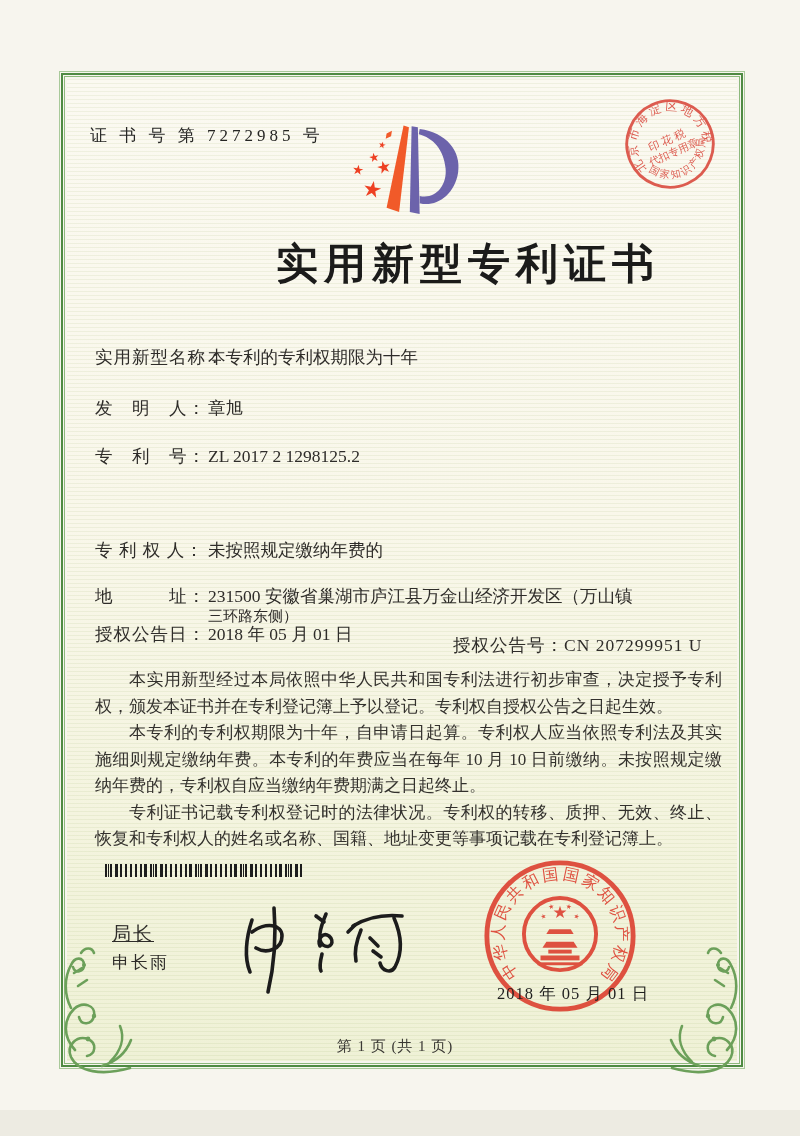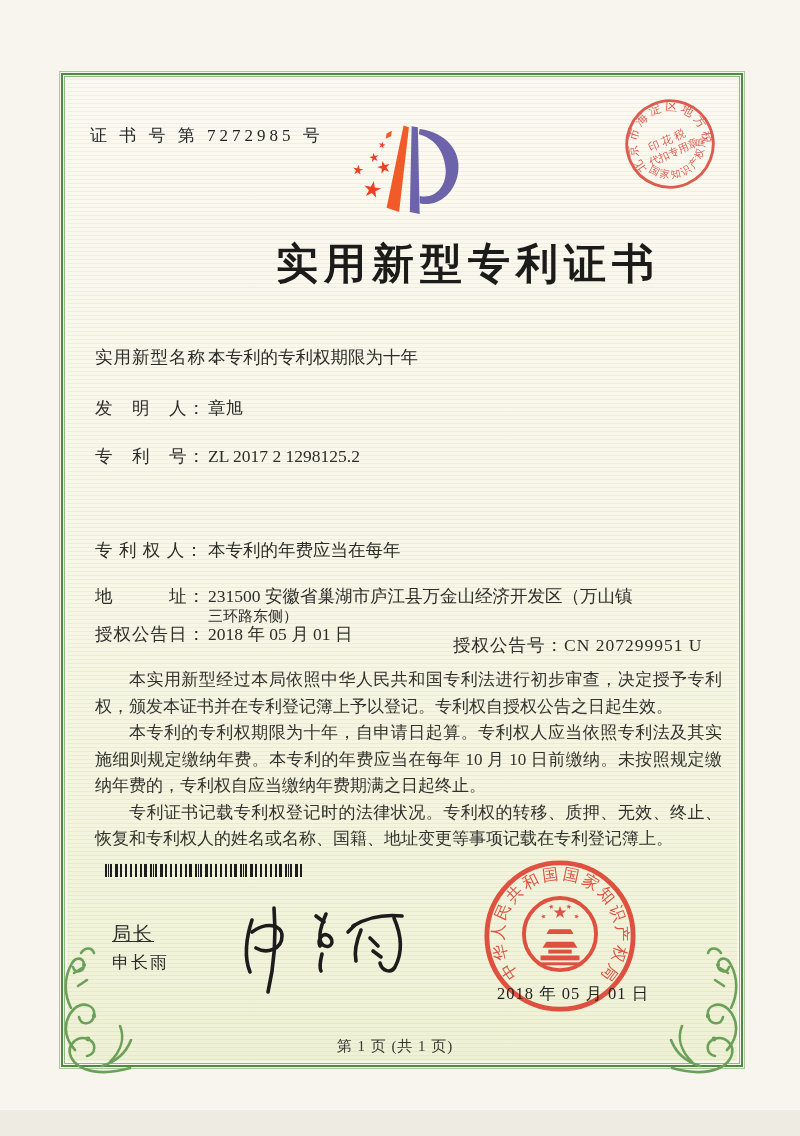--- a/index.html
+++ b/index.html
@@ -146,21 +146,21 @@
   <div class="row" style="top:345px">
     <span class="lbl">实用新型名称：</span><span class="val">本专利的专利权期限为十年</span>
   </div>
   <div class="row" style="top:396px">
     <span class="lbl">发　明　人：</span><span class="val">章旭</span>
   </div>
   <div class="row" style="top:444px">
     <span class="lbl">专　利　号：</span><span class="val">ZL 2017 2 1298125.2</span>
   </div>
   <div class="row" style="top:538px">
-    <span class="lbl">专 利 权 人：</span><span class="val">本专利的年费应当在每年</span>
+    <span class="lbl">专 利 权 人：</span><span class="val">未按照规定缴纳年费的</span>
   </div>
   <div class="row" style="top:584px">
     <span class="lbl">地　　　址：</span><span class="val">231500 安徽省巢湖市庐江县万金山经济开发区（万山镇</span>
   </div>
   <div class="addr2">三环路东侧）</div>
 
   <div class="grant-label">
     <span class="lbl">授权公告日：</span><span class="val">2018 年 05 月 01 日</span>
   </div>
   <div class="grant-no">

